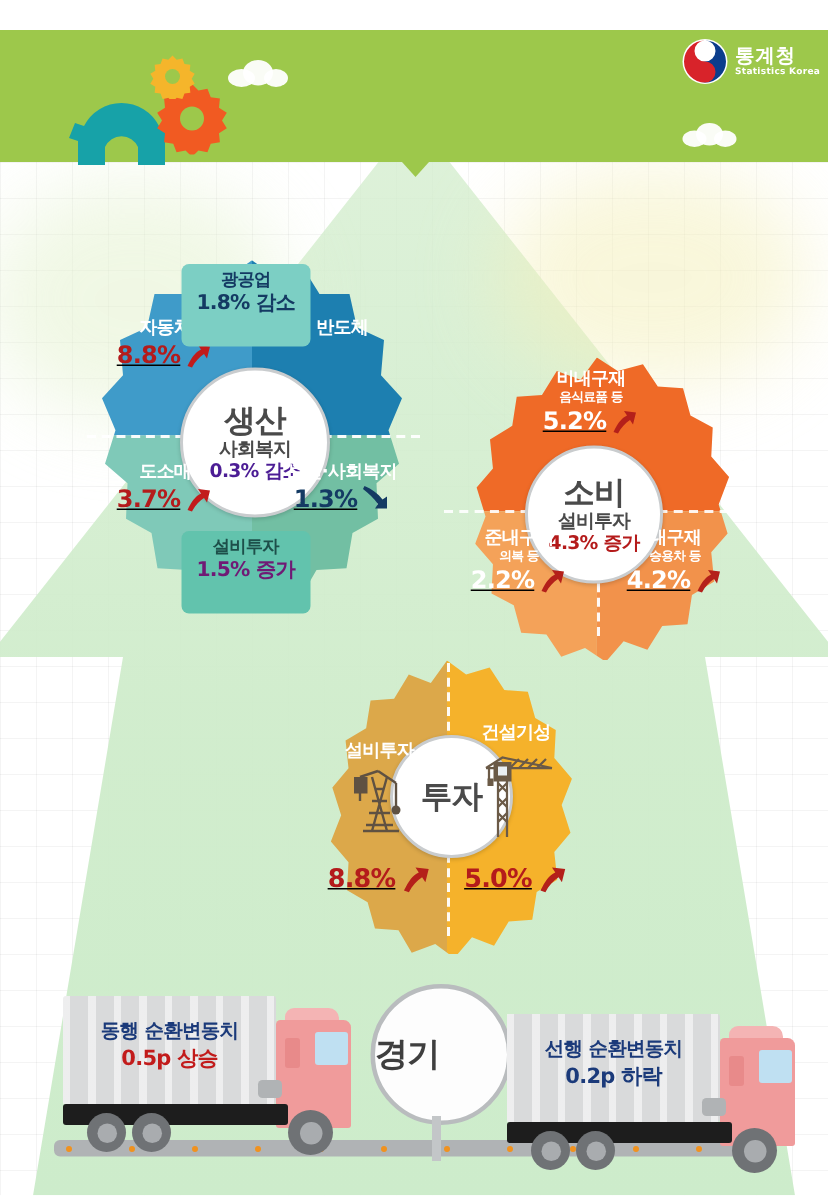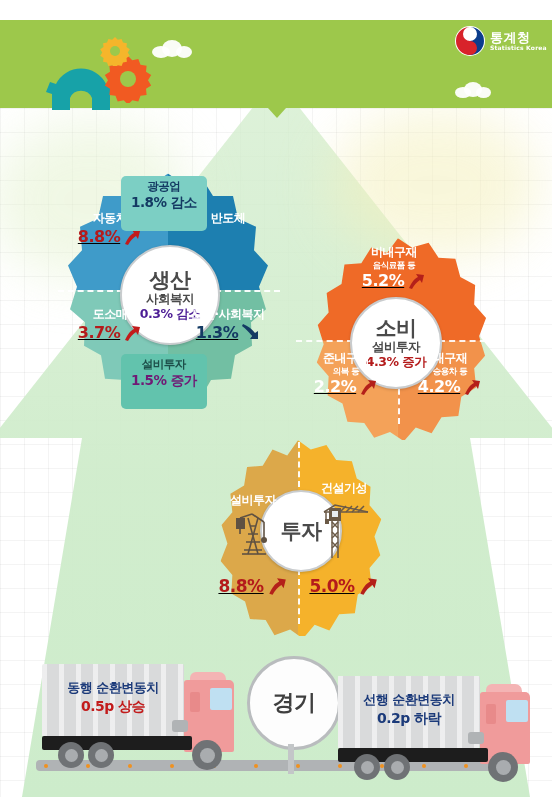--- a/index.html
+++ b/index.html
@@ -123,21 +123,21 @@
   .wheel{position:absolute;border-radius:50%;background:#6f7275;}
   .wheel i{position:absolute;left:25%;top:25%;width:50%;height:50%;border-radius:50%;background:#a9acaf;}
   .t-text{position:absolute;text-align:center;white-space:nowrap;line-height:1.3;z-index:3;}
   .t-l1{font-size:13px;font-weight:bold;letter-spacing:-0.5px;color:#1b3a7a;}
   .t-l2{font-size:14px;font-weight:bold;letter-spacing:-0.5px;}
   .t-l2.red{color:#c21b1b;}
   .t-l2.navy{color:#1b3a7a;}
 
   .sign{position:absolute;left:247px;top:6px;}
   .sign-face{width:88px;height:88px;border-radius:50%;background:#fdfdfd;border:3px solid #b9bcbe;
-    display:flex;align-items:center;justify-content:center;}
+    display:flex;align-items:center;}
   .sign-face span{font-size:22px;font-weight:bold;color:#3f3f3f;letter-spacing:-0.5px;}
   .sign-post{position:absolute;left:41px;top:88px;width:6px;height:30px;background:#c3c6c8;}
 
   
   .inv-icon{position:absolute;z-index:6;}
 </style>
 </head>
 <body>
 
 <div id="page">

